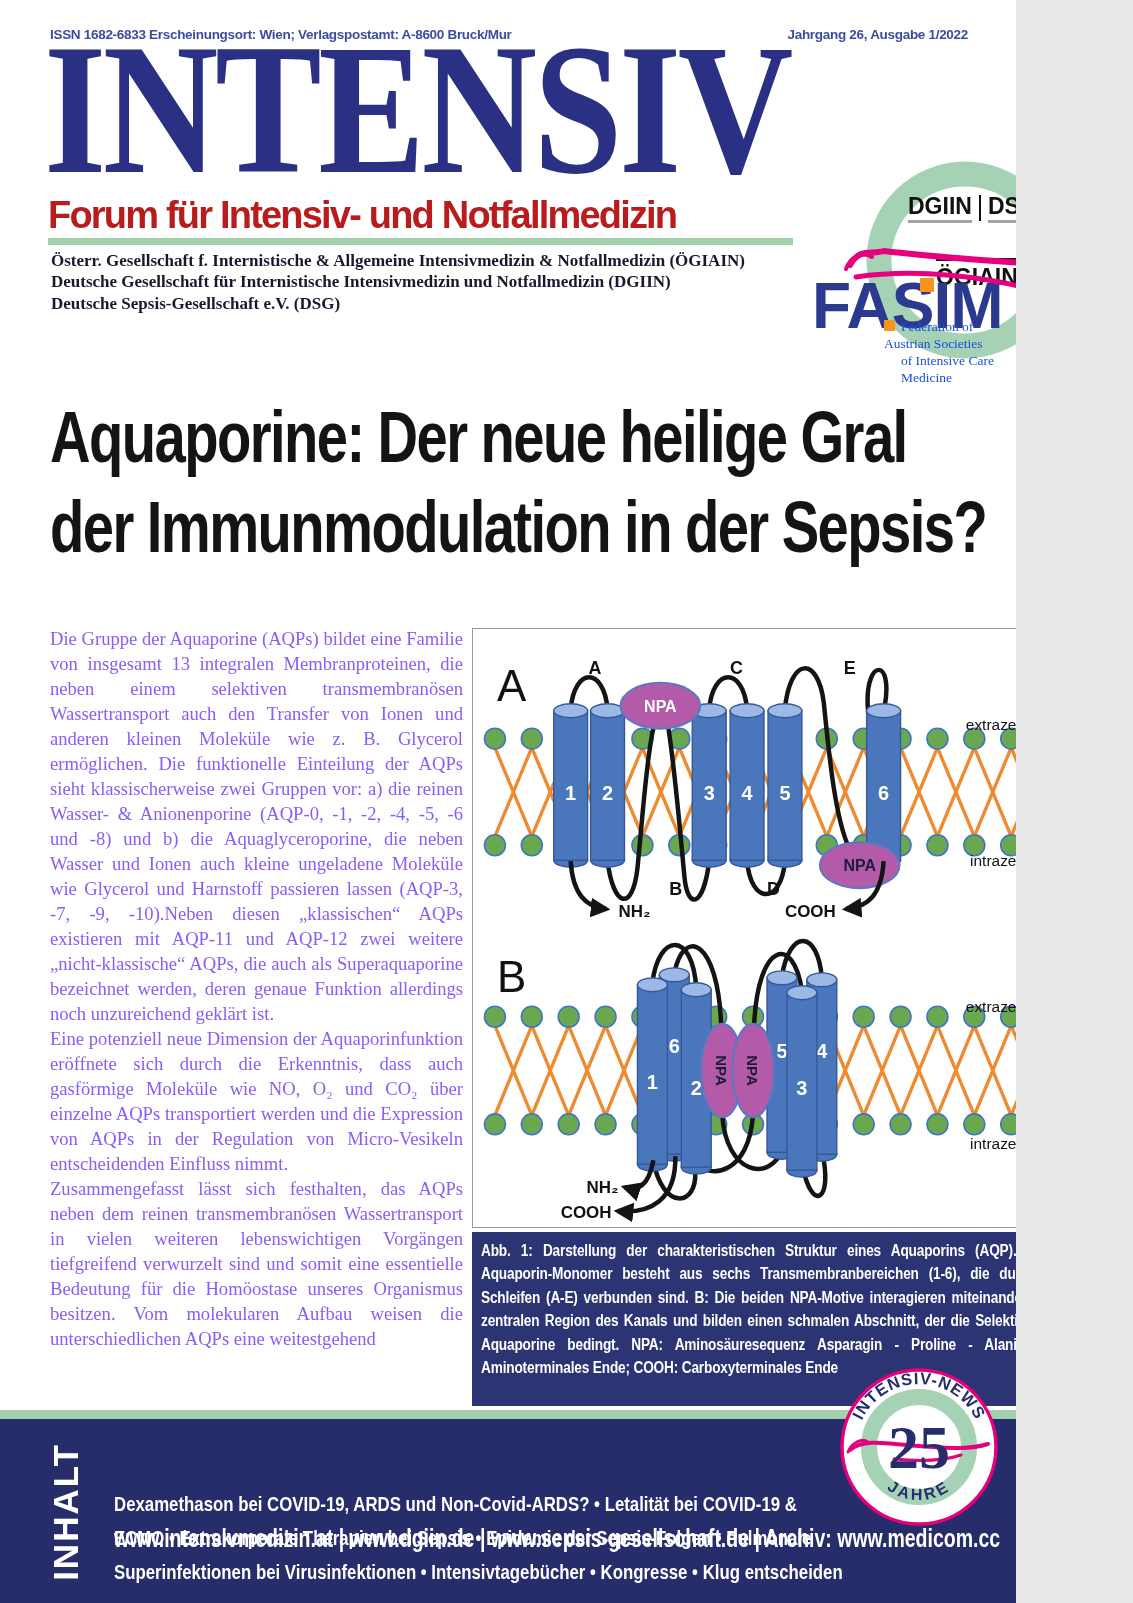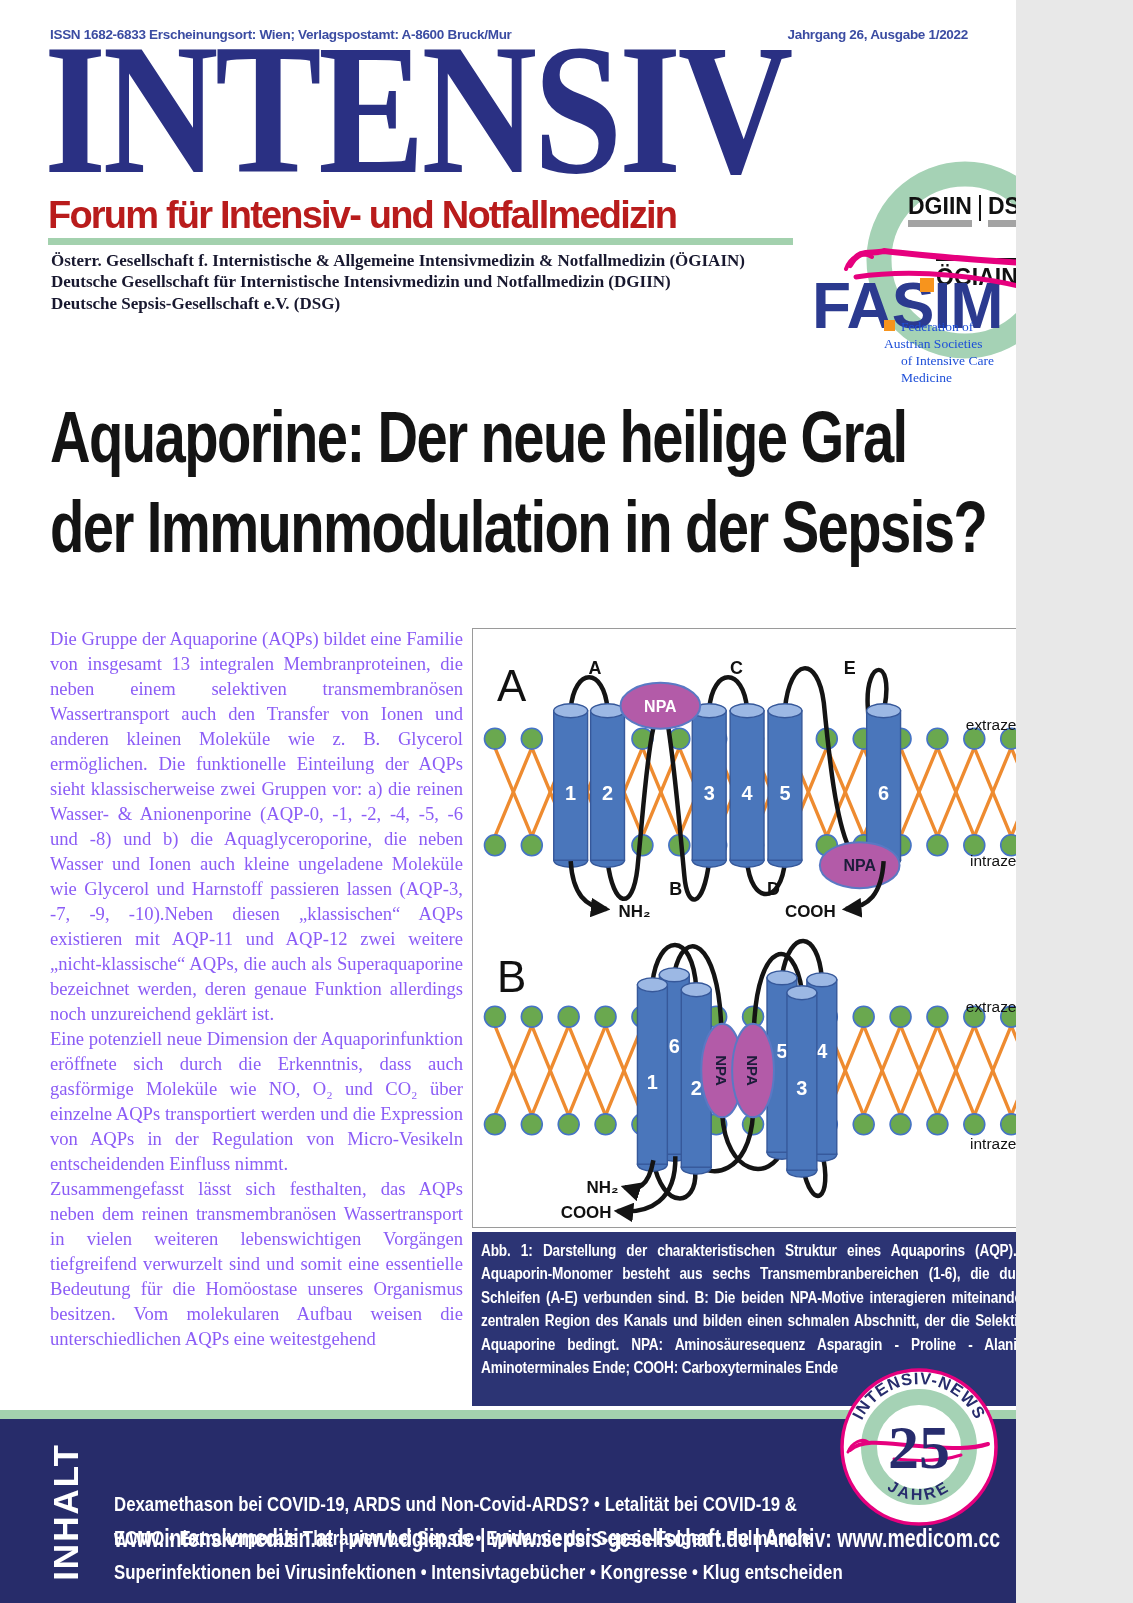--- a/index.html
+++ b/index.html
@@ -17,21 +17,21 @@
           font-size:92px;line-height:1;color:#7c80b5;z-index:3;}
   .subtitle{position:absolute;left:48px;top:194px;font-weight:900;font-size:38px;letter-spacing:-1.8px;color:#b91c1c;white-space:nowrap;}
   .green-rule{position:absolute;left:48px;top:238px;width:745px;height:7px;background:#a3d1ae;}
   .societies{position:absolute;left:51px;top:250px;font-family:"Liberation Serif",serif;font-weight:bold;
              font-size:17px;line-height:21.4px;color:#18182f;white-space:nowrap;}
   
   .ring-svg{position:absolute;left:845px;top:155px;width:288px;height:212px;z-index:1;}
   .squiggle-svg{position:absolute;left:842px;top:225px;width:290px;height:95px;z-index:4;}
   .dgiin-dsg{position:absolute;left:908px;top:195px;display:flex;align-items:flex-start;gap:7px;
              font-weight:bold;font-size:23px;line-height:1;color:#111;z-index:2;}
-  .dgiin-dsg .ul{border-bottom:7px solid #a3a3a3;padding-bottom:2px;display:inline-block;}
+  .dgiin-dsg .ul{border-bottom:3px solid #a3a3a3;padding-bottom:2px;display:inline-block;}
   .dgiin-dsg .vbar{width:2px;height:26px;background:#111;display:inline-block;}
   .ogiain{position:absolute;left:936px;top:258px;font-weight:bold;font-size:23px;color:#111;
           border-top:3px solid #111;padding-top:3px;z-index:2;}
   .fasim{position:absolute;left:812px;top:274px;font-weight:700;font-size:64px;line-height:1;
          letter-spacing:-1px;color:#2b3a8f;z-index:2;}
   .fasim-dot{position:absolute;left:920px;top:278px;width:14px;height:14px;background:#f7941d;z-index:3;}
   .federation{position:absolute;left:884px;top:318px;font-family:"Liberation Serif",serif;
               font-size:13.5px;line-height:17px;color:#1d4ed8;z-index:2;}
   .fed-bullet{display:inline-block;width:11px;height:11px;background:#f7941d;margin-right:6px;}
   .fed-l2{margin-left:17px;}

